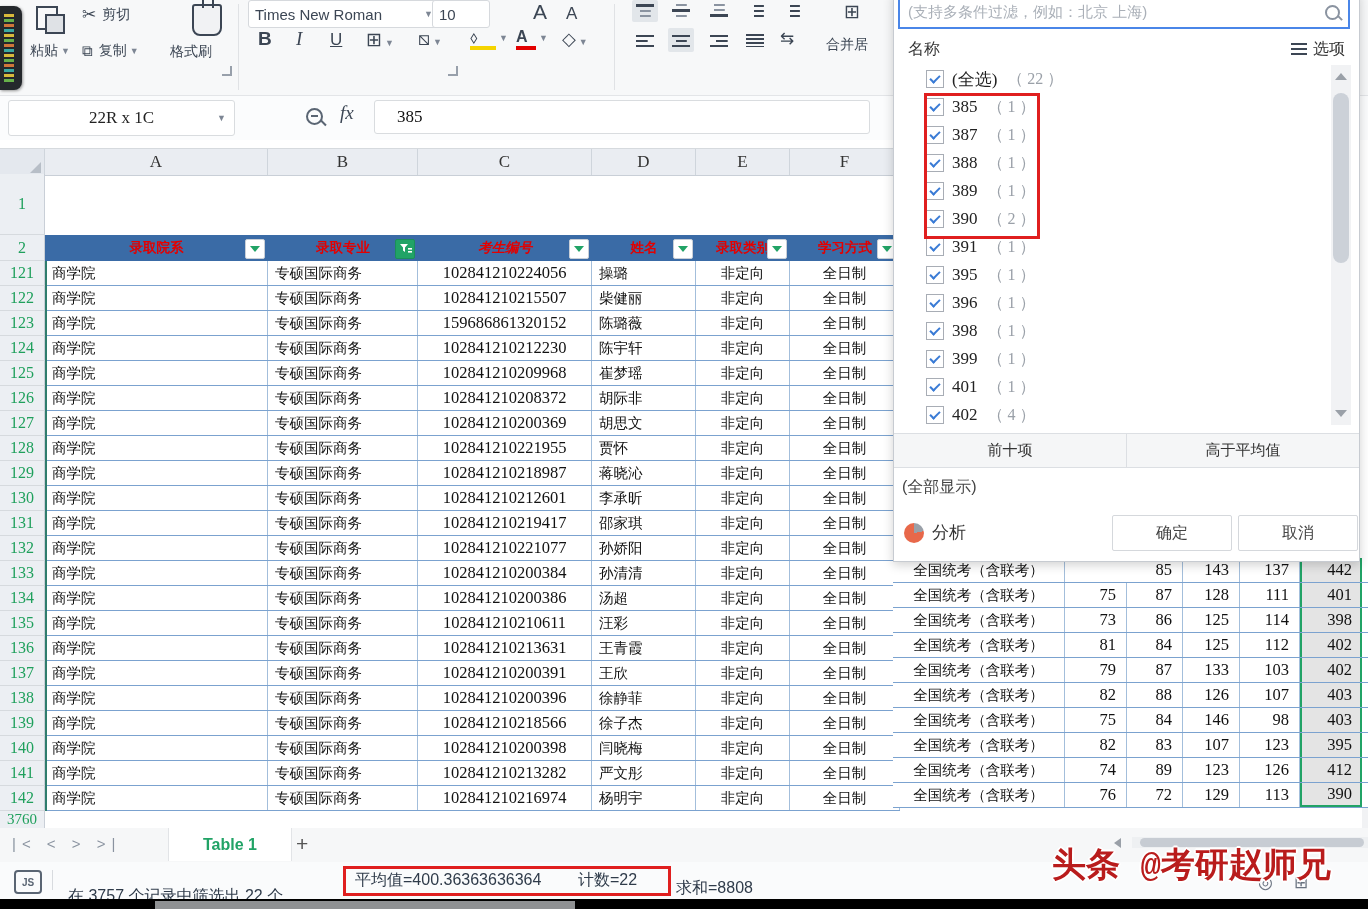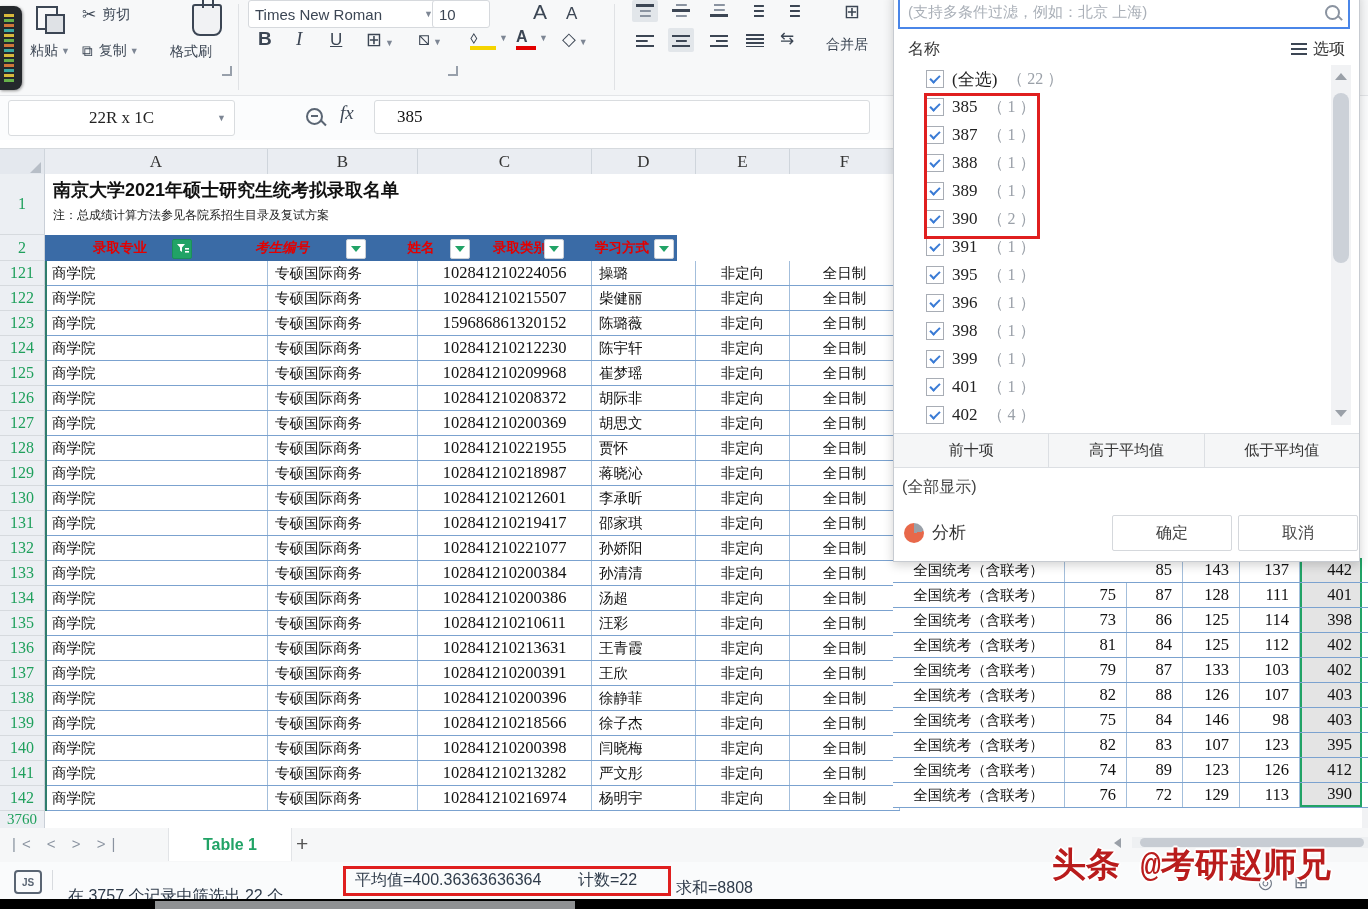--- a/index.html
+++ b/index.html
@@ -252,25 +252,27 @@
       <div class="cc" style="width: 110px;">F</div>
     </div>
   <div class="abs rowhdrs" style="top:34px;">
     <div class="rowhdr" style="height:61px;">
         <span>1</span>
       </div>
     <div class="rowhdr" style="height:26px;">
         <span>2</span>
       </div>
   </div>
-  <div class="abs title-row">
-    <div class="t1">南京大学2021年硕士研究生统考拟录取名单</div>
-    <div class="t2">注：总成绩计算方法参见各院系招生目录及复试方案</div>
-  </div>
   <div class="abs hdr2">
+      <div class="h2c" style="width: 223px;">
+        <span>录取院系</span>
+        <div class="fbtn">
+          <div class="tri"></div>
+        </div>
+      </div>
       <div class="h2c" style="width: 150px;">
         <span>录取专业</span>
         <div class="fbtn applied">
           <svg width="13" height="13" viewBox="0 0 13 13">
             <path d="M1 1h8l-3 3.6V9L4 7.6V4.6z" fill="#fff"></path>
             <rect x="9" y="5" width="4" height="1.6" fill="#fff"></rect>
             <rect x="9" y="8" width="4" height="1.6" fill="#fff"></rect>
           </svg>
         </div>
       </div>
@@ -673,21 +675,20 @@
     </div>
   <div class="redbox" style="left:30px;top:100px;width:110px;height:140px;"></div>
   <div class="fscroll">
     <div class="up"></div>
     <div class="fthumb"></div>
     <div class="dn"></div>
   </div>
   <div class="fbtns">
     <div class="fb">前十项</div>
     <div class="fb">高于平均值</div>
-    <div class="fb">低于平均值</div>
   </div>
   <div class="showall">(全部显示)</div>
   <div class="analyze">
     <span class="pie"></span>
     <span>分析</span>
   </div>
   <div class="okbtn">确定</div>
   <div class="cancelbtn">取消</div>
 </div>
 

